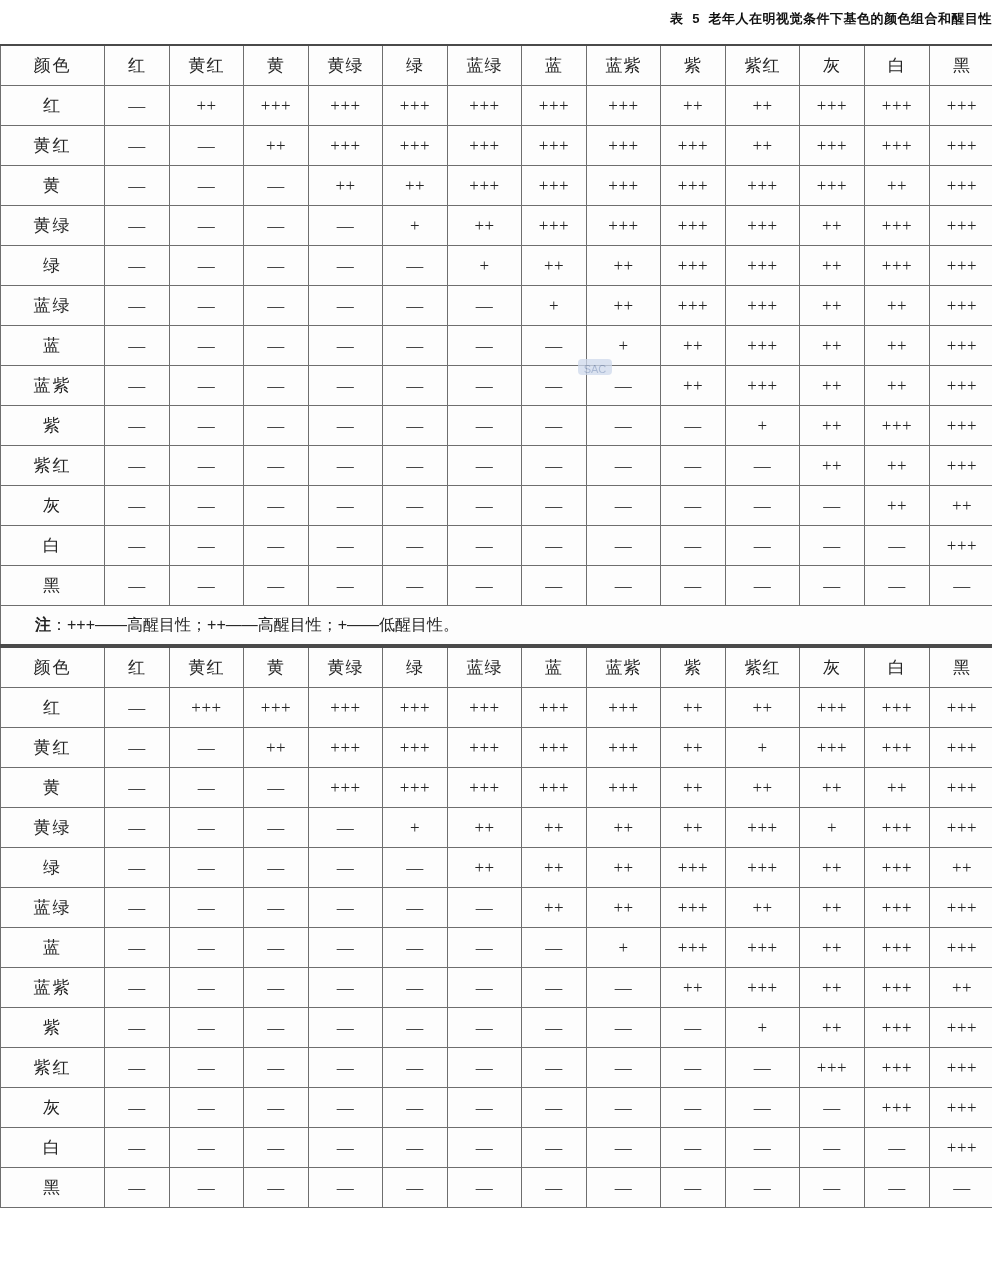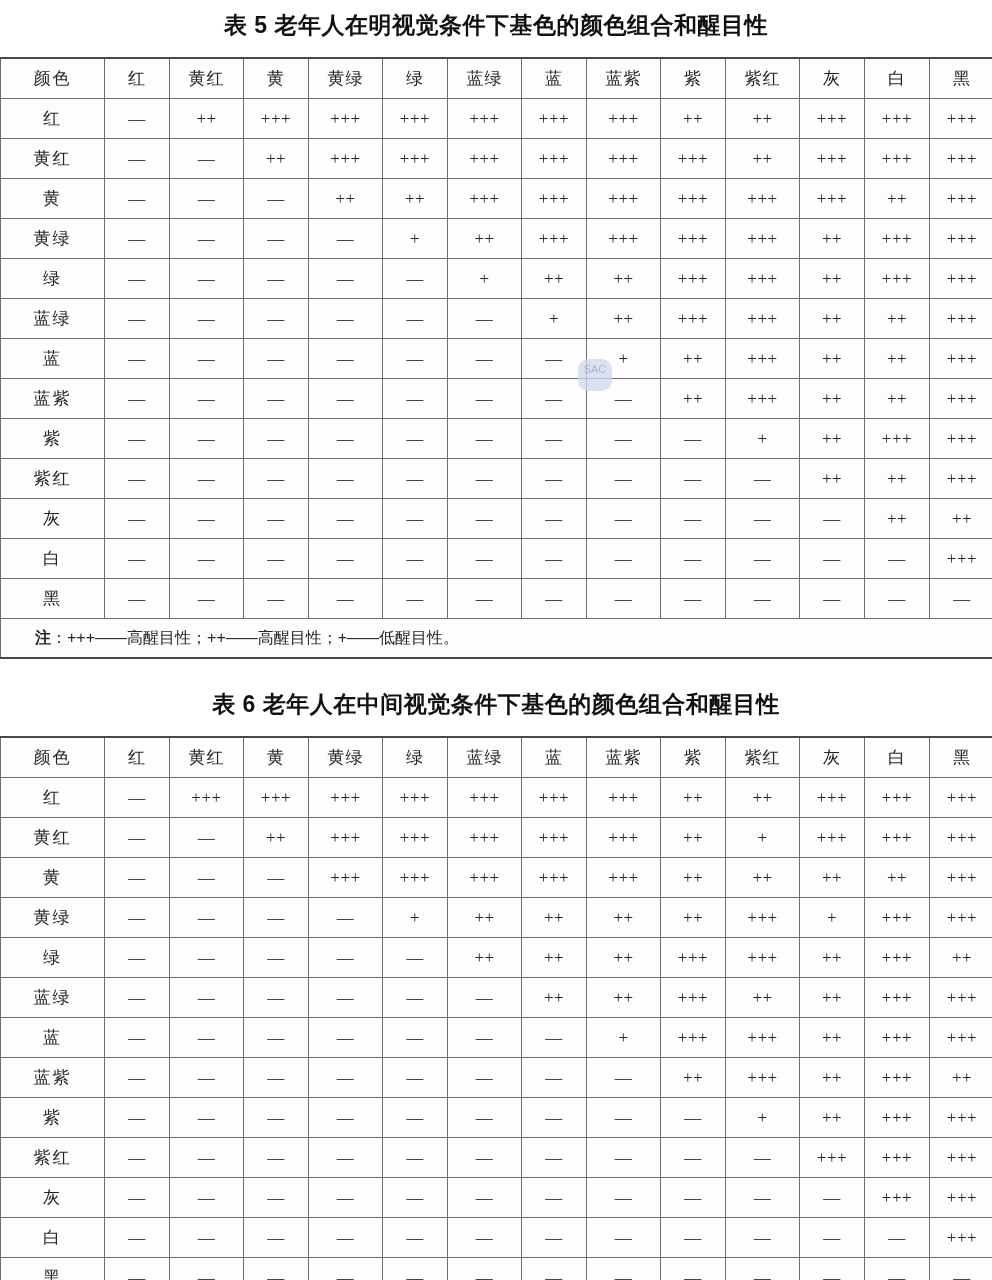--- a/index.html
+++ b/index.html
@@ -17,24 +17,24 @@
   .page {
     width: 992px;
     box-sizing: border-box;
     padding: 0;
     position: relative;
   }
   .table-block {
     position: relative;
   }
   .table-title {
-    text-align: center;
-    font-family: Liberation Sans, sans-serif;
+    text-align: right;
+    font-family: Liberation Mono, monospace;
     font-weight: bold;
-    font-size: 23px;
+    font-size: 13px;
     letter-spacing: 0.5px;
     color: #111;
   }
   .t5-title { padding-top: 10px; padding-bottom: 16px; }
   .t6-title { padding-top: 30px; padding-bottom: 16px; }
 
   table.grid {
     border-collapse: collapse;
     width: 960px;
     margin: 0 auto;
@@ -90,24 +90,24 @@
     font-weight: bold;
   }
   
   col.c0 { width: 104px; }
   col.cx { width: 65px; }
   col.cw { width: 74px; }
 
   .watermark {
     position: absolute;
     width: 34px;
-    height: 32px;
+    height: 16px;
     background: #cfd9ec;
     opacity: 0.75;
-    border-radius: 10px;
+    border-radius: 4px;
     font-family: "Liberation Sans", "DejaVu Sans", sans-serif;
     font-size: 11px;
     color: #8fa3c6;
     text-align: center;
     line-height: 20px;
     letter-spacing: 0px;
     pointer-events: none;
   }
   .wm-t5 { left: 578px; top: 359px; }
 </style>
@@ -370,21 +370,20 @@
             <span class="note-label">注</span><span>：+++——高醒目性；++——高醒目性；+——低醒目性。</span>
           </td>
         </tr>
       </tfoot>
     </table>
 
     <div class="watermark wm-t5">SAC</div>
   </div>
 
   <div class="table-block">
-    <div class="table-title t6-title">表 6   老年人在中间视觉条件下基色的颜色组合和醒目性</div>
 
     <table class="grid">
       <colgroup>
         <col class="c0">
           <col class="cx">
           <col class="cw">
           <col class="cx">
           <col class="cw">
         <col class="cx">
           <col class="cw">

